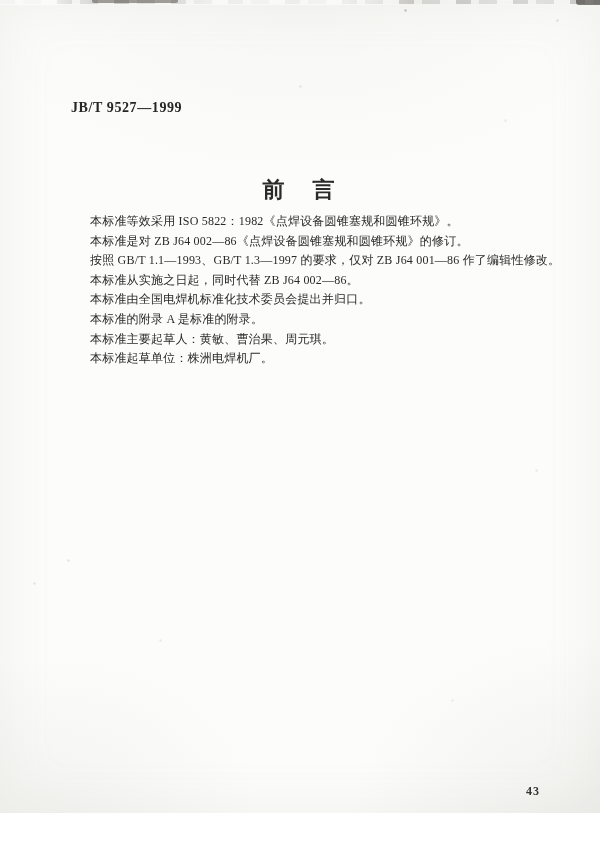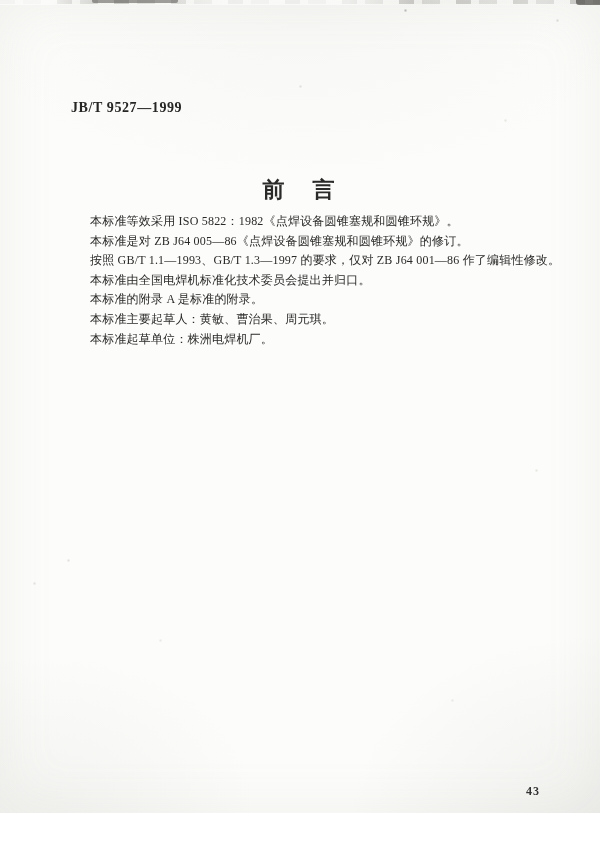--- a/index.html
+++ b/index.html
@@ -142,22 +142,23 @@
   <div class="top-dark-left"></div>
   <div class="top-corner-right"></div>
   <div class="speckles"></div>
 
   <div class="doc-code">JB/T 9527—1999</div>
 
   <h1 class="foreword-title">前　言</h1>
 
   <div class="body-text">
     <p>本标准等效采用 ISO 5822：1982《点焊设备圆锥塞规和圆锥环规》。</p>
-    <p>本标准是对 ZB J64 005—86《点焊设备圆锥塞规和圆锥环规》的修订。</p>
+    <p>本标准是对 ZB J64 002—86《点焊设备圆锥塞规和圆锥环规》的修订。</p>
     <p>按照 GB/T 1.1—1993、GB/T 1.3—1997 的要求，仅对 ZB J64 001—86 作了编辑性修改。</p>
+    <p>本标准从实施之日起，同时代替 ZB J64 002—86。</p>
     <p>本标准由全国电焊机标准化技术委员会提出并归口。</p>
     <p>本标准的附录 A 是标准的附录。</p>
     <p>本标准主要起草人：黄敏、曹治果、周元琪。</p>
     <p>本标准起草单位：株洲电焊机厂。</p>
   </div>
 
   <div class="page-number">43</div>
 
 </div>
 

